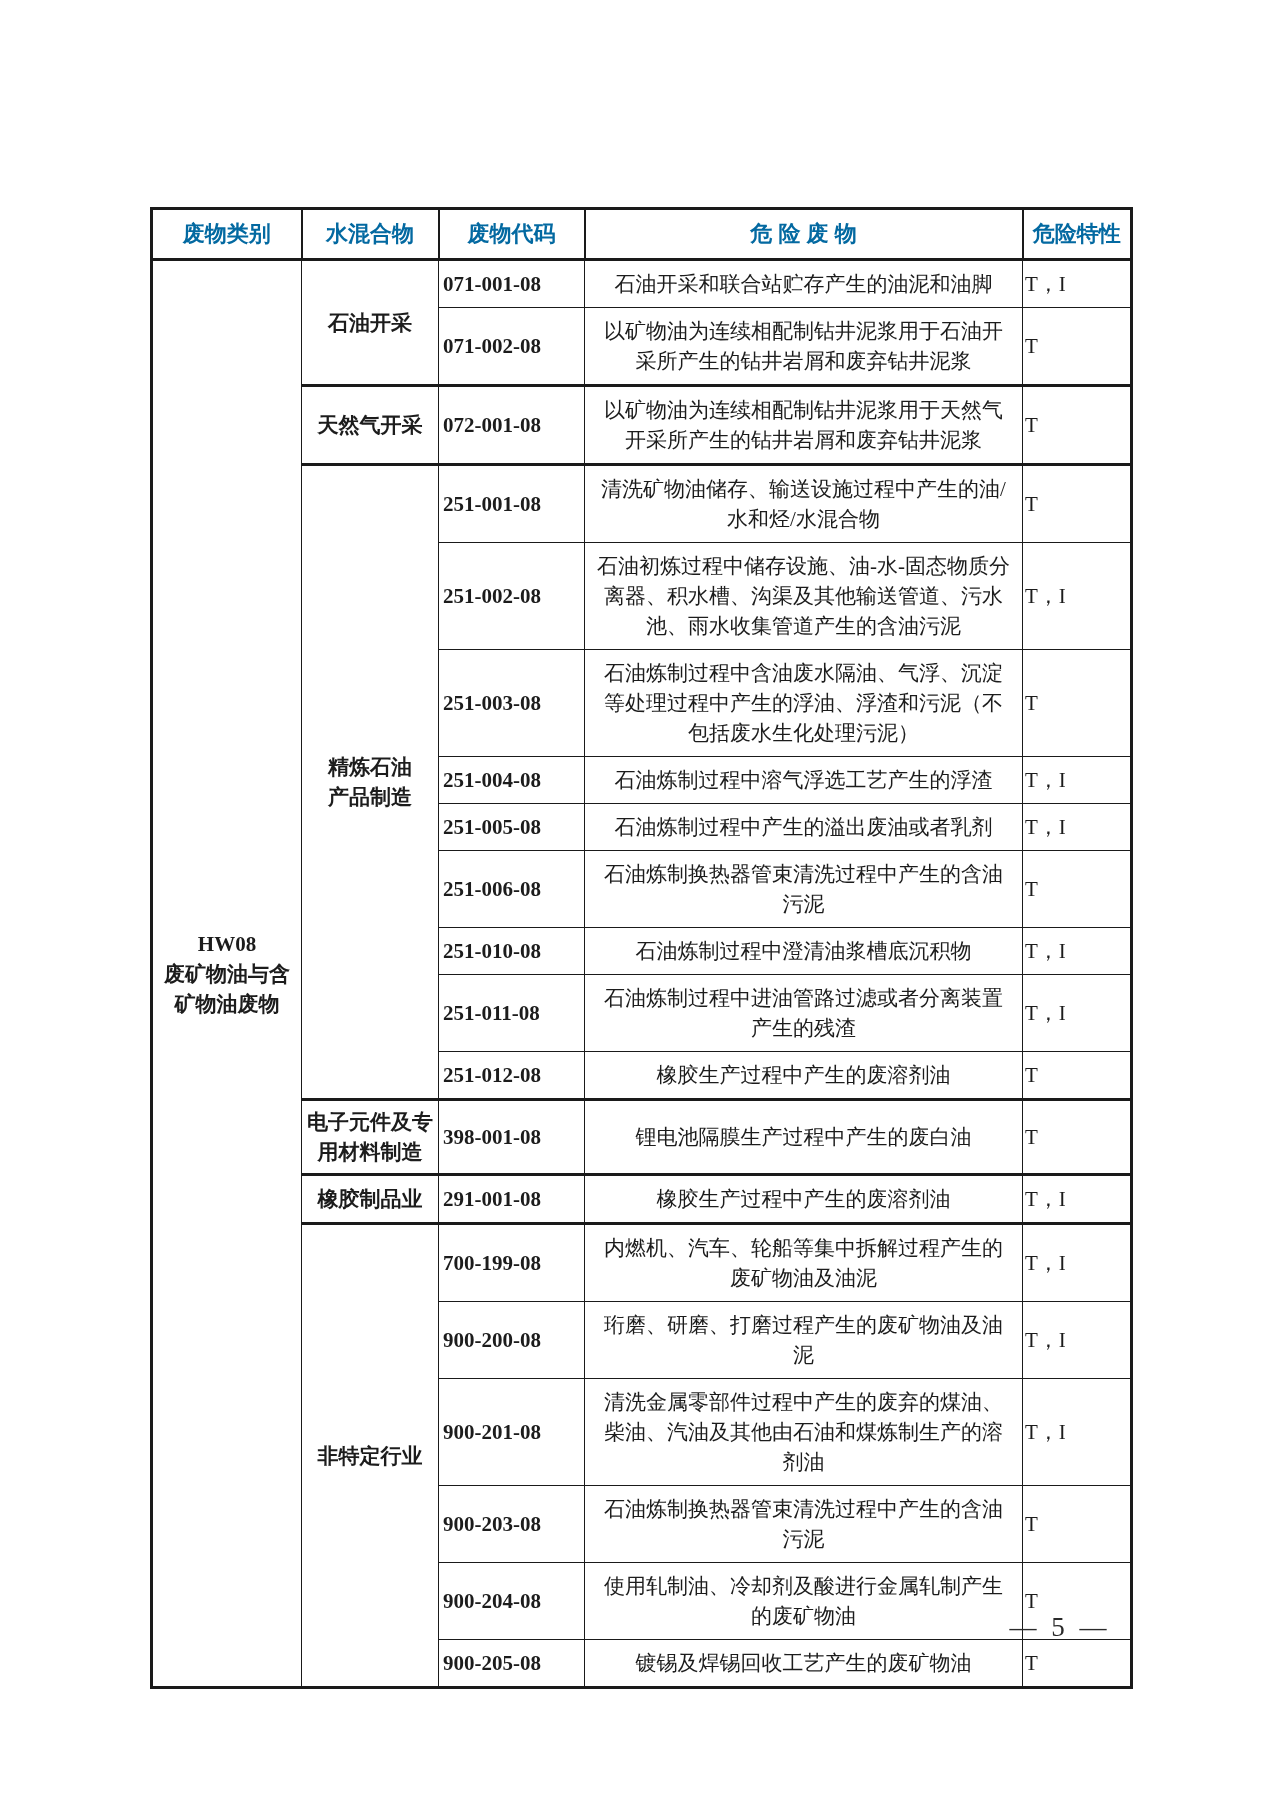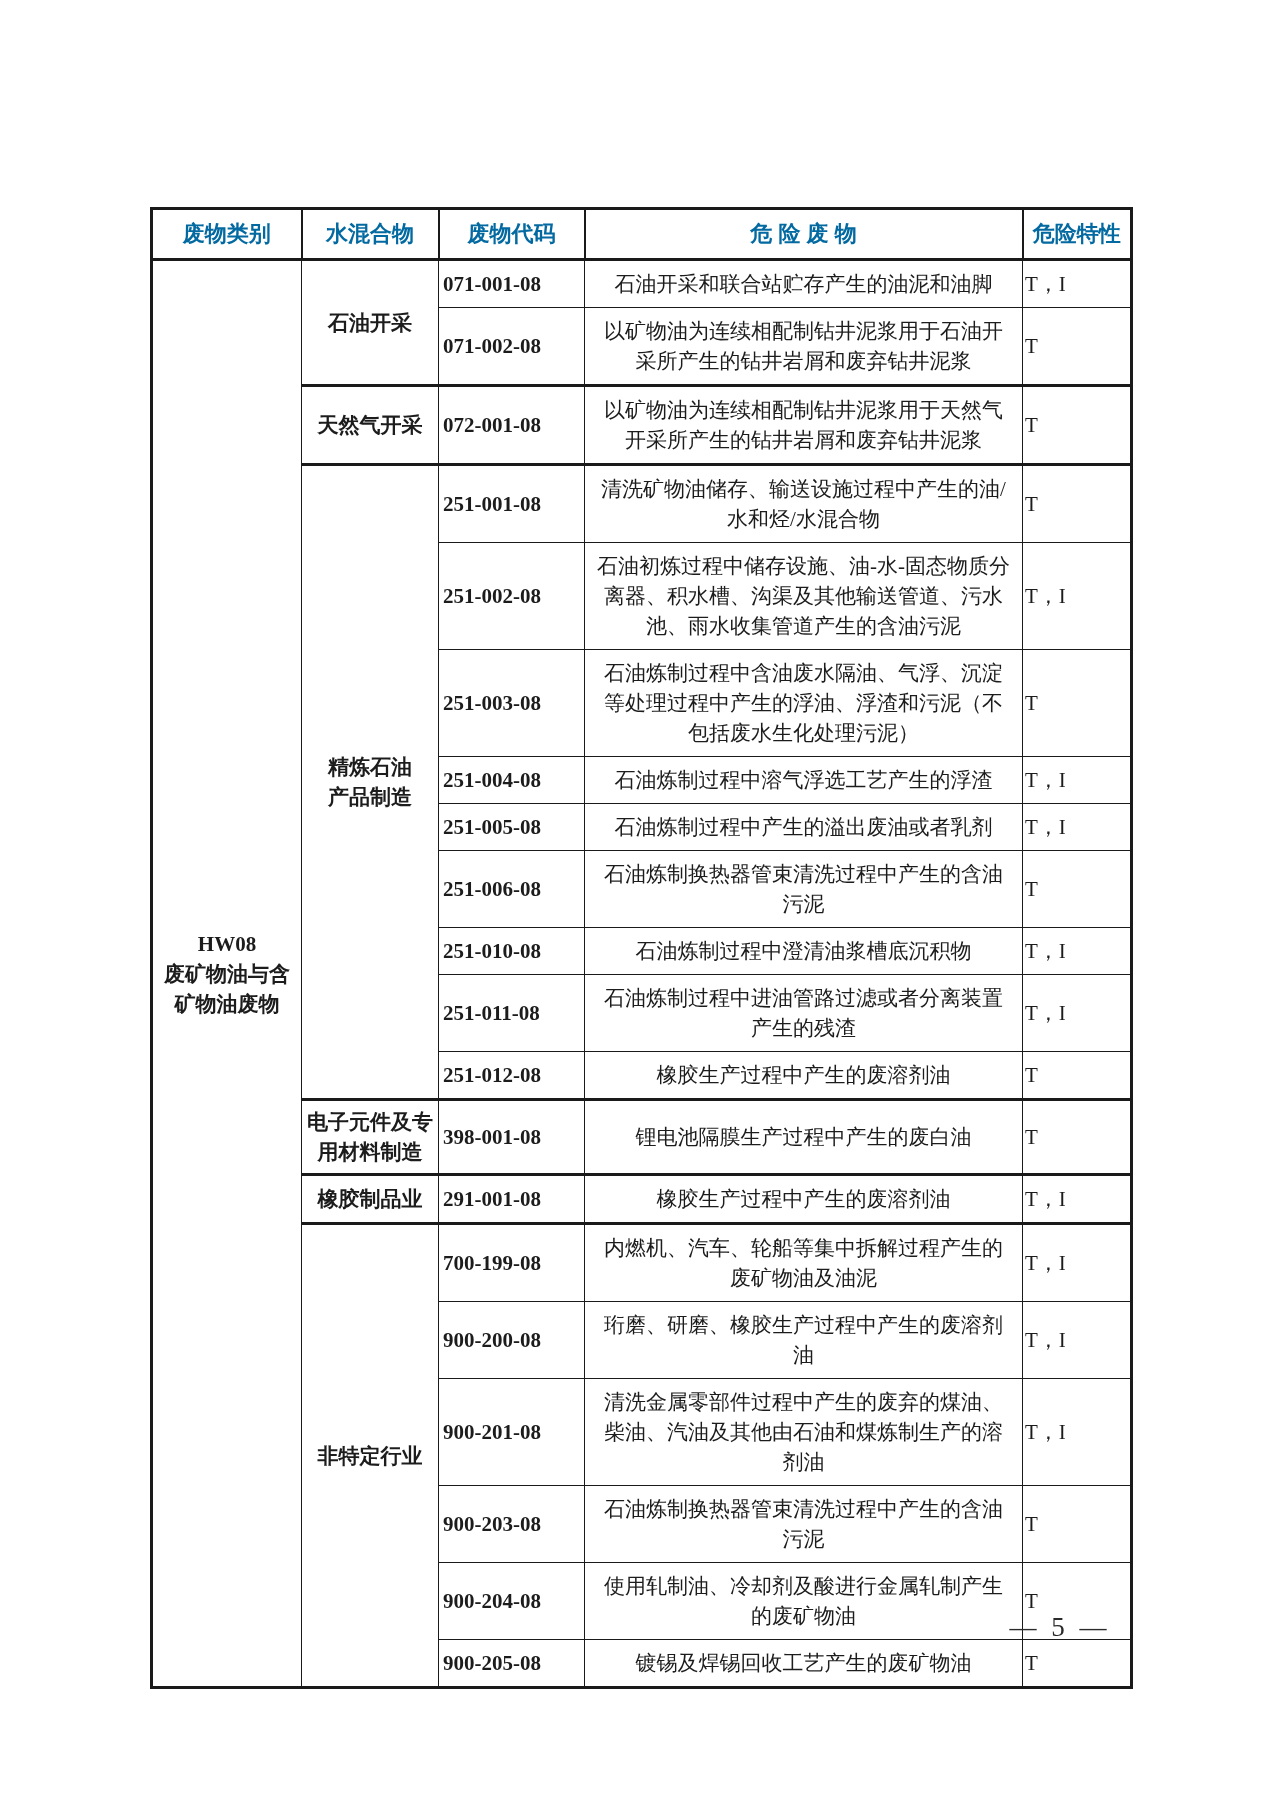--- a/index.html
+++ b/index.html
@@ -193,21 +193,21 @@
     </tr>
 
     <tr class="group-start">
       <td class="ind" rowspan="6">非特定行业</td>
       <td class="code">700-199-08</td>
       <td class="waste">内燃机、汽车、轮船等集中拆解过程产生的废矿物油及油泥</td>
       <td class="hazard">T，I</td>
     </tr>
     <tr>
       <td class="code">900-200-08</td>
-      <td class="waste">珩磨、研磨、橡胶生产过程中产生的废溶剂油</td>
+      <td class="waste">珩磨、研磨、打磨过程产生的废矿物油及油泥</td>
       <td class="hazard">T，I</td>
     </tr>
     <tr>
       <td class="code">900-201-08</td>
       <td class="waste">清洗金属零部件过程中产生的废弃的煤油、柴油、汽油及其他由石油和煤炼制生产的溶剂油</td>
       <td class="hazard">T，I</td>
     </tr>
     <tr>
       <td class="code">900-203-08</td>
       <td class="waste">石油炼制换热器管束清洗过程中产生的含油污泥</td>

